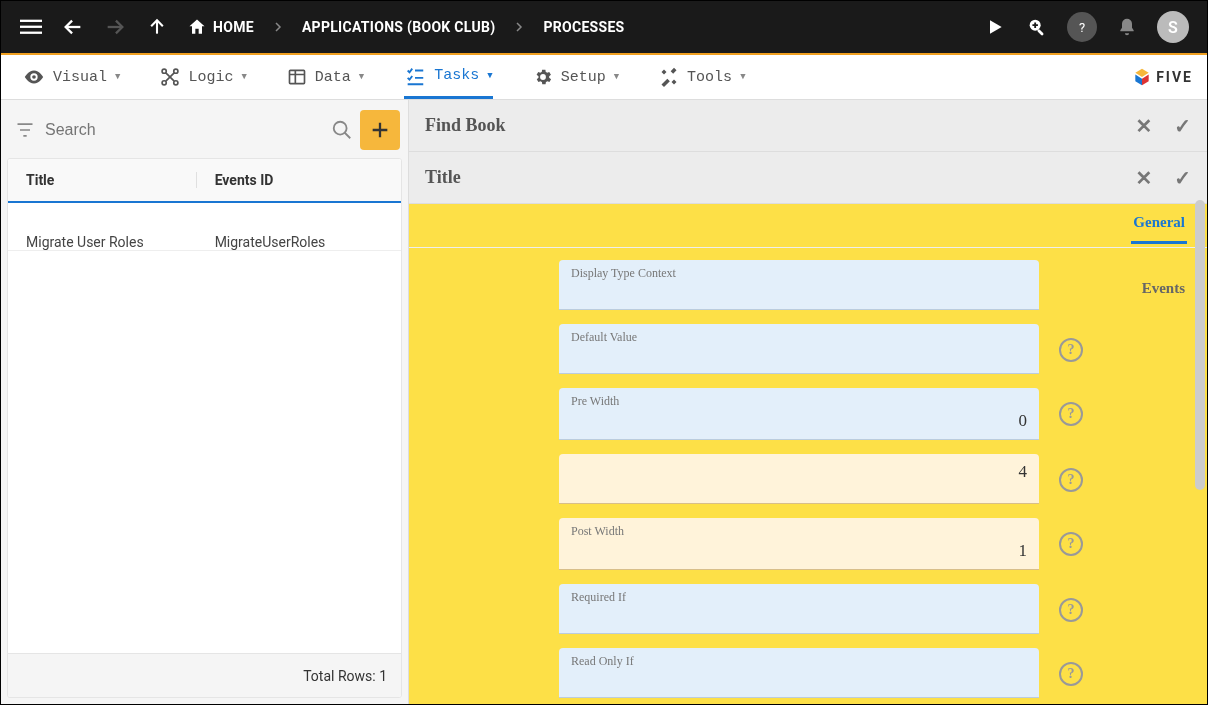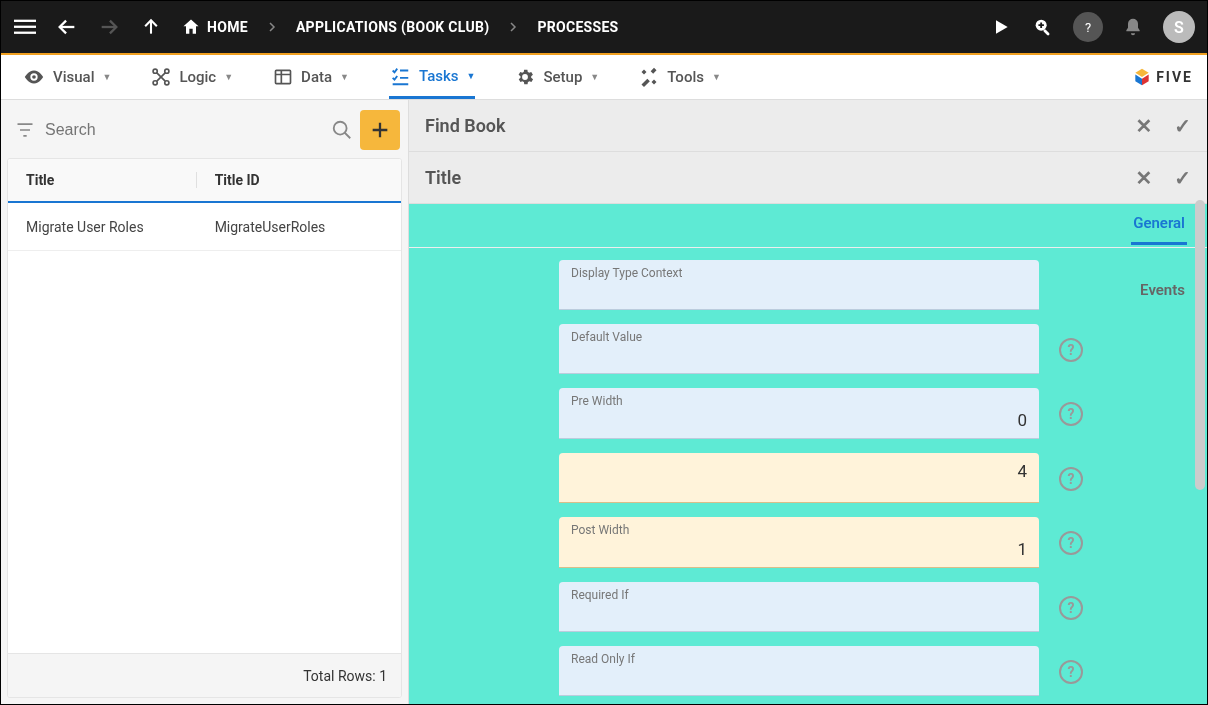--- a/index.html
+++ b/index.html
@@ -1,58 +1,58 @@
 <!DOCTYPE html>
 <html><head>
 <meta charset="utf-8">
 <style>
   * { box-sizing: border-box; margin: 0; padding: 0; }
   body { font-family: -apple-system, BlinkMacSystemFont, "Segoe UI", Roboto, Arial, sans-serif; background: #fff; color: #333; width: 1208px; height: 705px; overflow: hidden; border: 1px solid #000; }
   
   
-  .topbar { background: #1a1a1a; height: 54px; display: flex; align-items: center; padding: 0 12px; color: #fff; border-bottom: 2px solid #f0a020; }
+  .topbar { background: #1a1a1a; height: 54px; display: flex; align-items: center; padding: 0 18px; color: #fff; border-bottom: 2px solid #f0a020; }
   .topbar-left { display: flex; align-items: center; gap: 18px; flex: 1; }
   .topbar-right { display: flex; align-items: center; gap: 18px; }
   .icon-btn { width: 24px; height: 24px; display: inline-flex; align-items: center; justify-content: center; cursor: pointer; color: #fff; }
   .icon-btn.disabled { color: #555; cursor: default; }
   .icon-circle { width: 30px; height: 30px; border-radius: 50%; background: #555; display: inline-flex; align-items: center; justify-content: center; color: #fff; font-size: 13px; }
   .avatar { width: 32px; height: 32px; border-radius: 50%; background: #bbb; display: inline-flex; align-items: center; justify-content: center; color: #fff; font-weight: 600; }
   .crumb { font-size: 14px; font-weight: 700; color: #fff; letter-spacing: .3px; }
   .chev { color: #888; font-size: 12px; }
   .home-grp { display: flex; align-items: center; gap: 6px; }
   
   
   .secnav { height: 45px; border-bottom: 1px solid #ddd; display: flex; align-items: center; padding: 0 22px; gap: 40px; position: relative; }
-  .secnav-item { display: flex; align-items: center; gap: 8px; font-size: 15px; color: #555; font-weight: 500; cursor: pointer; height: 100%; }
+  .secnav-item { display: flex; align-items: center; gap: 8px; font-size: 15px; color: #555; font-weight: 500; cursor: pointer; height: 100%; font-family: Liberation Mono, monospace; }
   .secnav-item.active { color: #1976d2; border-bottom: 3px solid #1976d2; }
   .secnav-item .tri { font-size: 9px; color: #888; }
   .secnav-item.active .tri { color: #1976d2; }
   .brand { position: absolute; right: 14px; top: 12px; display: flex; align-items: center; gap: 4px; font-weight: 700; letter-spacing: 2px; color: #333; font-size: 14px;}
   .brand-logo { width: 20px; height: 20px; }
   
   
   .main { display: flex; height: calc(705px - 54px - 45px - 2px); }
   .leftpanel { width: 408px; min-width: 408px; background: #f5f5f5; border-right: 1px solid #ddd; display: flex; flex-direction: column; padding: 6px; }
-  .rightpanel { flex: 1; display: flex; flex-direction: column; background: #5eead4; position: relative;}
+  .rightpanel { flex: 1; display: flex; flex-direction: column; background: #fde047; position: relative; font-family: Liberation Serif, serif;}
   
   
   .searchrow { display: flex; align-items: center; gap: 4px; padding: 4px 2px 8px 2px; }
   .filter-ic { width: 32px; display:flex; justify-content:center; color:#888;}
   .searchbox { flex: 1; display: flex; background: transparent; }
   .searchbox input { flex: 1; border: none; background: transparent; font-size: 16px; color: #555; outline: none; }
   .search-ic { color: #888; width: 28px; display:flex; justify-content:center;}
   .addbtn { width: 40px; height: 40px; background: #f6b73c; border-radius: 4px; display: flex; align-items: center; justify-content: center; font-size: 24px; color: #333; cursor: pointer; }
   
   
   .listbox { background: #fff; border: 1px solid #e5e5e5; border-radius: 3px; flex:1; display:flex; flex-direction:column; overflow:hidden;}
   .thead { display: flex; height: 44px; align-items: center; border-bottom: 2px solid #1976d2; background:#f9f9f9; }
   .th { font-weight: 700; font-size: 14px; padding: 0 18px; color:#333;}
   .th1 { width: 48%; border-right: 1px solid #e0e0e0; }
   .th2 { flex:1; }
-  .trow { display: flex; height: 48px; align-items: center; border-bottom: 1px solid #eee; cursor:pointer;}
+  .trow { display: flex; height: 48px; align-items: flex-end; border-bottom: 1px solid #eee; cursor:pointer;}
   .td { font-size: 14px; padding: 0 18px; color:#444;}
   .td1 { width: 48%; }
   .tfoot { height: 44px; display:flex; align-items:center; justify-content:flex-end; padding: 0 14px; font-weight:400; font-size:14px; background:#f5f5f5; border-top:1px solid #e5e5e5;}
   
   
   .panel-hdr { height: 52px; background: #ececec; border-bottom: 1px solid #ddd; display:flex; align-items:center; padding: 0 16px; font-size:18px; font-weight:600; color:#555;}
   .panel-hdr .actions { margin-left:auto; display:flex; gap:22px; color:#777;}
   .panel-hdr .actions span { cursor:pointer; font-size:20px;}
   
   
@@ -225,21 +225,21 @@
       </span>
       <div class="addbtn">
         <svg width="22" height="22" viewBox="0 0 24 24" fill="none" stroke="currentColor" stroke-width="2.5">
             <path d="M12 4v16M4 12h16"></path>
           </svg>
       </div>
     </div>
     <div class="listbox">
       <div class="thead">
         <div class="th th1">Title</div>
-        <div class="th th2">Title ID</div>
+        <div class="th th2">Events ID</div>
       </div>
       <div style="flex:1;overflow:auto;">
         <div class="trow">
           <div class="td td1">Migrate User Roles</div>
           <div class="td">MigrateUserRoles</div>
         </div>
       </div>
       <div class="tfoot">
         <span>Total Rows: 1</span>
       </div>

